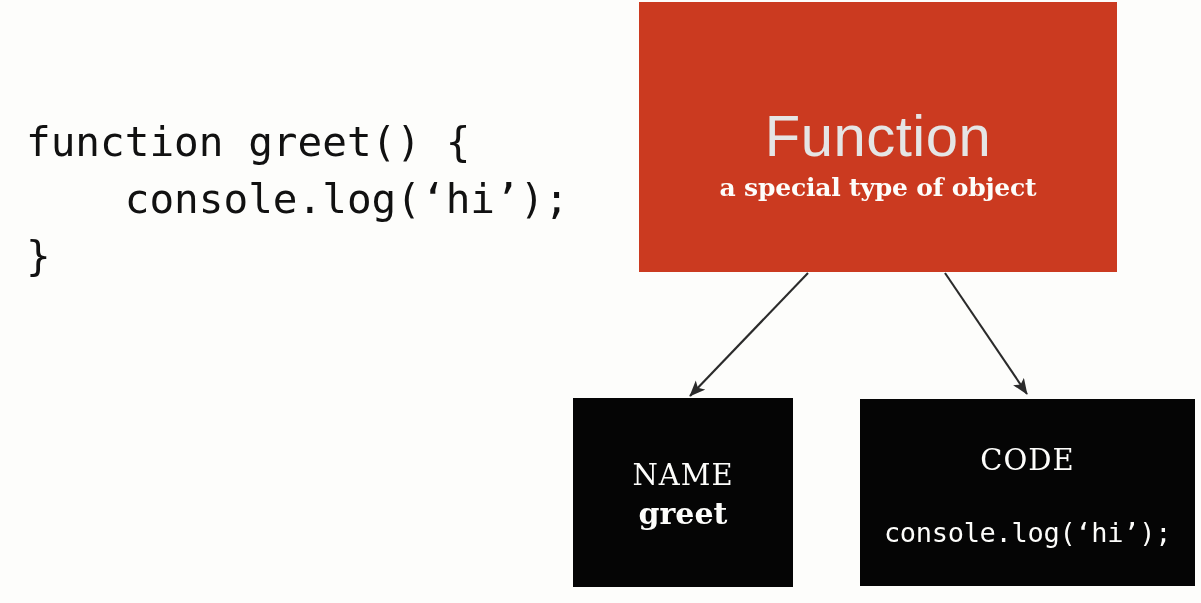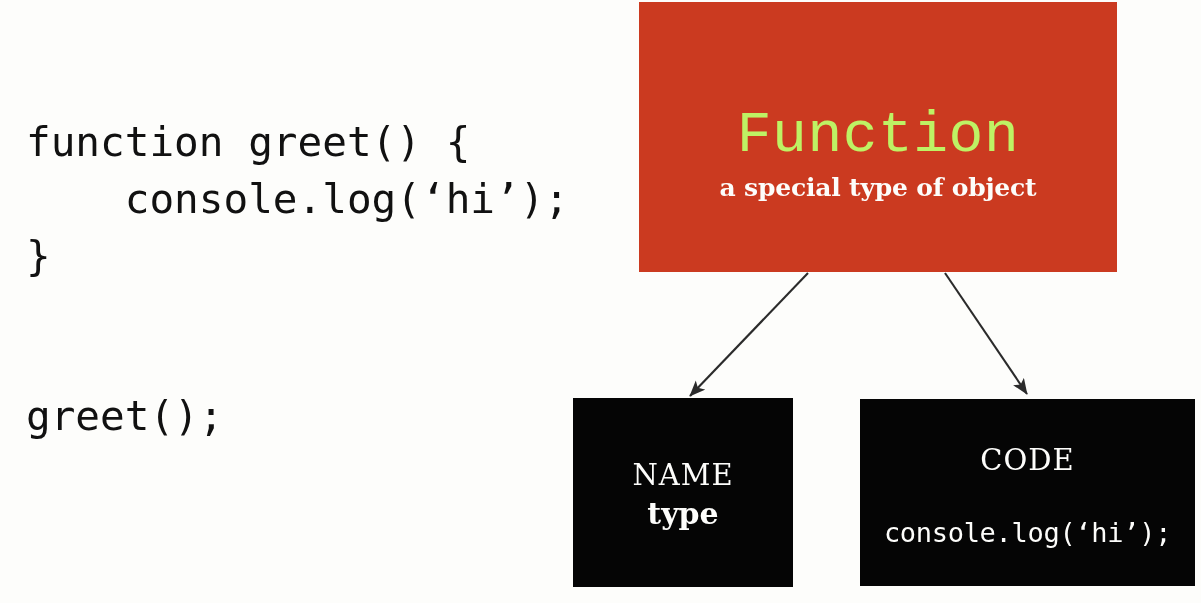--- a/index.html
+++ b/index.html
@@ -52,24 +52,24 @@
     width: 478px;
     height: 270px;
     background: #cb3a20;
     display: flex;
     flex-direction: column;
     align-items: center;
     justify-content: center;
     box-sizing: border-box;
   }
   .fn-title {
-    font-family: Liberation Mono, monospace;
+    font-family: Liberation Sans, sans-serif;
     font-size: 58px;
     font-weight: 400;
-    color: #bef264;
+    color: #e5e5e5;
     line-height: 1.05;
     letter-spacing: 0.5px;
     margin-top: 34px;
   }
   .fn-sub {
     font-family: "DejaVu Serif", "Liberation Serif", serif;
     font-size: 25px;
     font-weight: 700;
     color: #fdfdfb;
     margin-top: 6px;
@@ -159,21 +159,20 @@
 </style>
 </head>
 <body>
 
 <div id="stage">
 
   <div class="code-listing">function greet() {
     console.log(‘hi’);
 }</div>
 
-  <div class="code-call">greet();</div>
 
   <div class="fn-box">
     <div class="fn-title">Function</div>
     <div class="fn-sub">a special type of object</div>
   </div>
 
   <svg class="arrows" viewBox="0 0 1201 603" width="1201" height="603">
     <defs>
       <marker id="ah" markerWidth="9" markerHeight="9" refX="7.2" refY="3.1" orient="auto" markerUnits="strokeWidth">
         <path d="M0,0 L7.6,3.1 L0,6.2 L1.8,3.1 z" fill="#2b2b2b"></path>
@@ -182,21 +181,21 @@
     <line x1="808" y1="273" x2="690" y2="396" stroke="#2b2b2b" stroke-width="2.1" marker-end="url(#ah)"></line>
     <line x1="945" y1="273" x2="1027" y2="394" stroke="#2b2b2b" stroke-width="2.1" marker-end="url(#ah)"></line>
   </svg>
 
   <div class="invocable">
     <span>“Invocable”</span><span class="paren">()</span>
   </div>
 
   <div class="black-box name-box">
     <div class="box-heading">NAME</div>
-    <div class="box-value-slab">type</div>
+    <div class="box-value-slab">greet</div>
   </div>
 
   <div class="black-box code-box">
     <div class="box-heading">CODE</div>
     <div class="box-value-mono">console.log(‘hi’);</div>
   </div>
 
 </div>
 
 </body></html>

